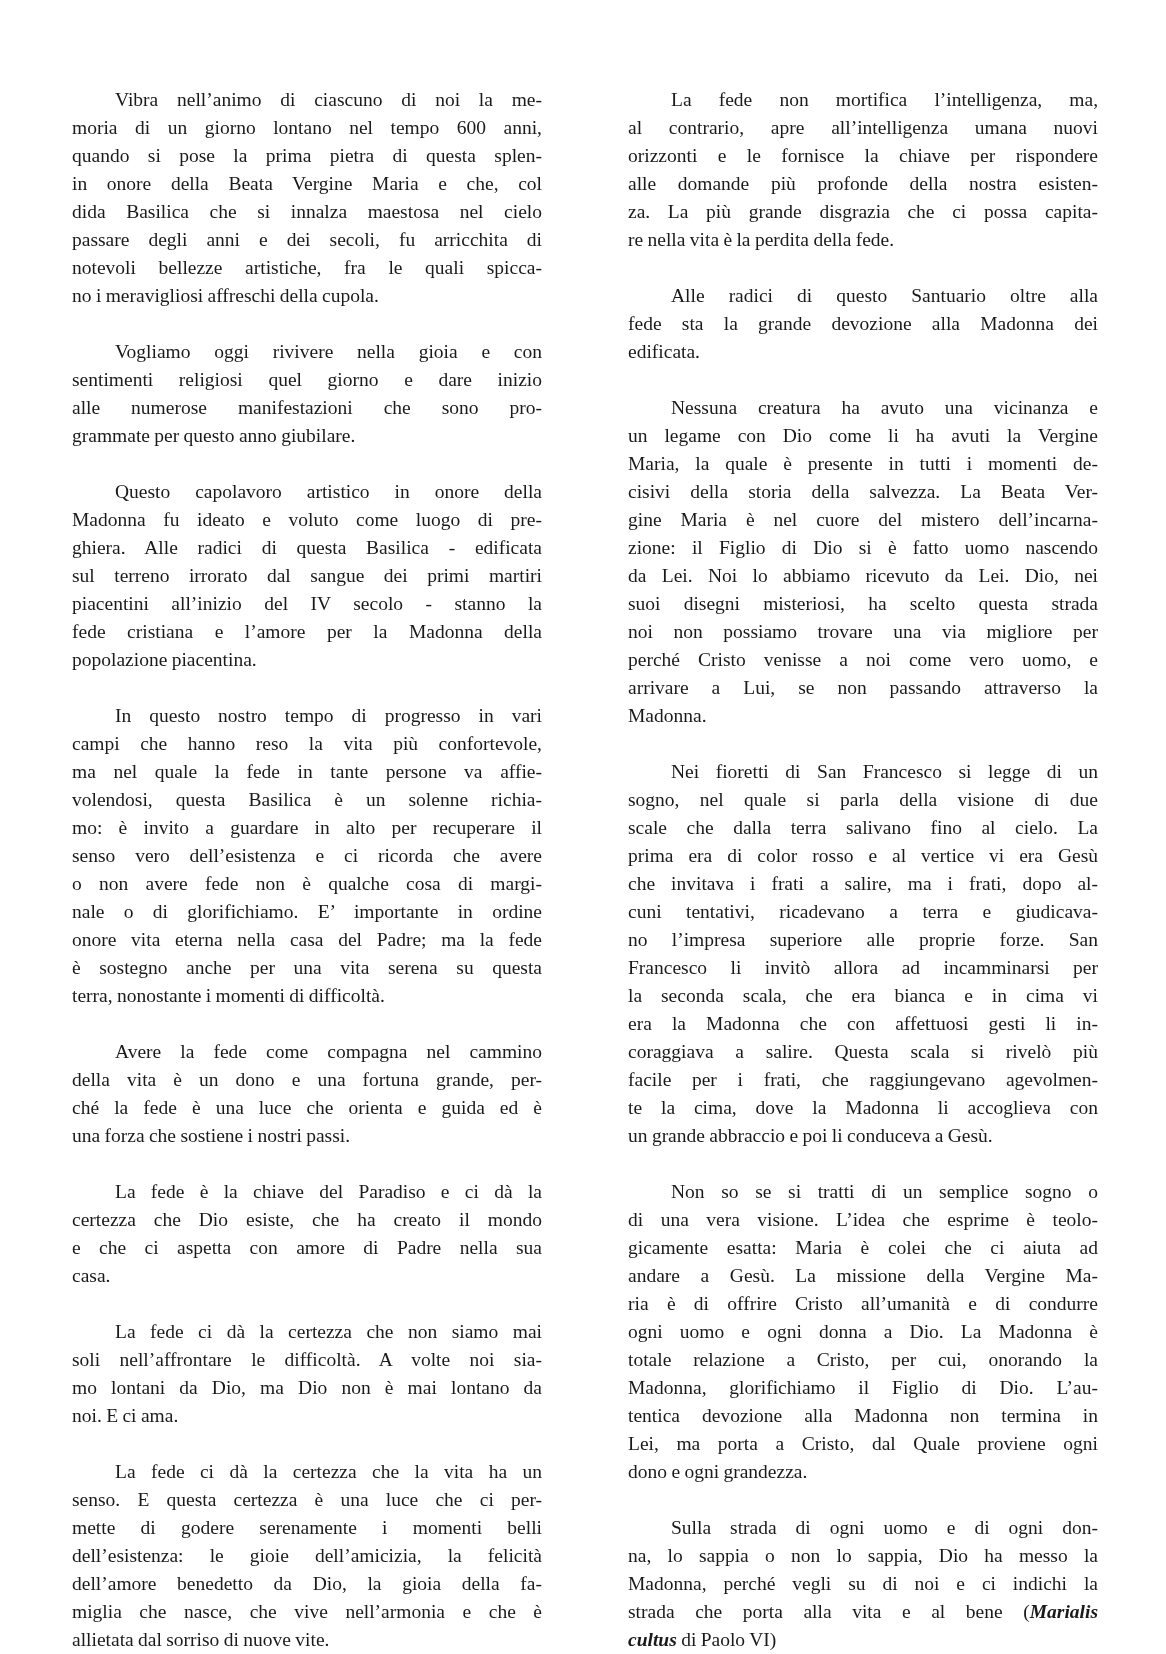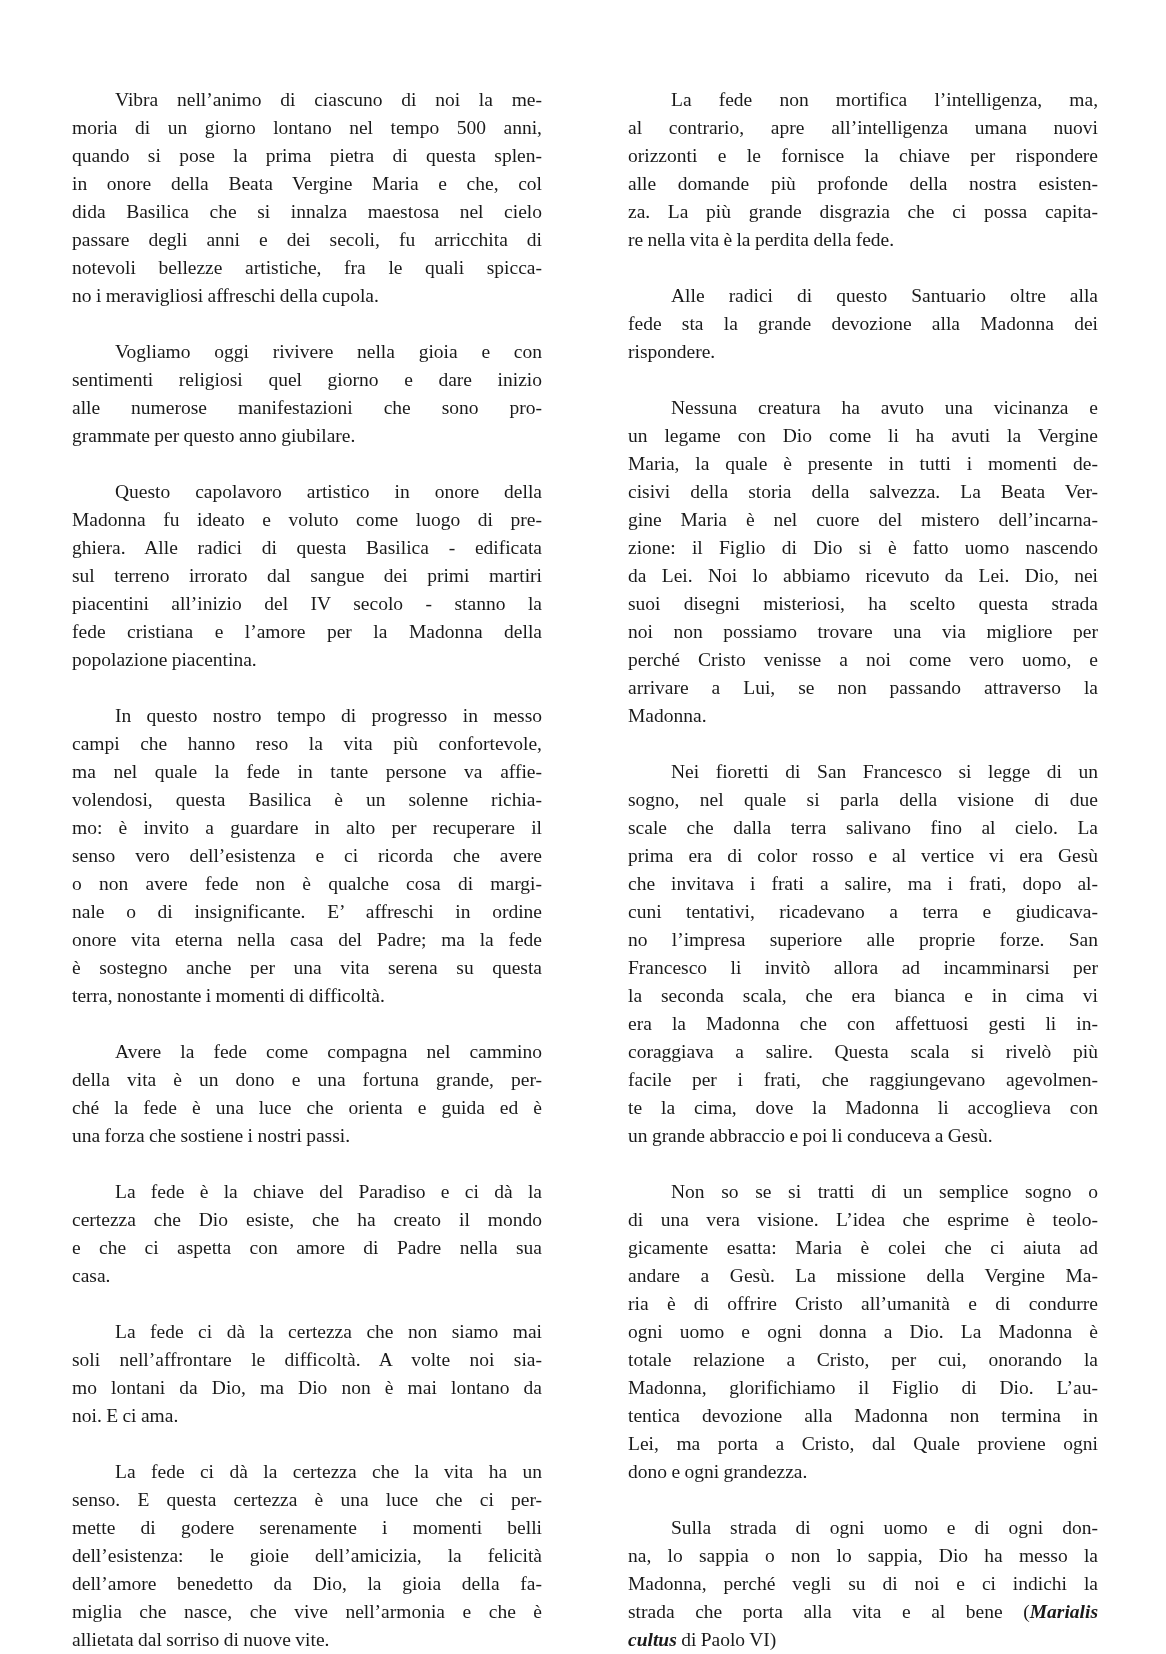--- a/index.html
+++ b/index.html
@@ -54,21 +54,21 @@
   }
 </style>
 </head>
 <body>
 
 <div class="page">
   <div class="columns">
     <div class="column">
         <div class="para">
           <div class="line first">Vibra nell’animo di ciascuno di noi la me-</div>
-          <div class="line">moria di un giorno lontano nel tempo 500 anni,</div>
+          <div class="line">moria di un giorno lontano nel tempo 600 anni,</div>
           <div class="line">quando si pose la prima pietra di questa splen-</div>
           <div class="line">in onore della Beata Vergine Maria e che, col</div>
           <div class="line">dida Basilica che si innalza maestosa nel cielo</div>
           <div class="line">passare degli anni e dei secoli, fu arricchita di</div>
           <div class="line">notevoli bellezze artistiche, fra le quali spicca-</div>
           <div class="line end">no i meravigliosi affreschi della cupola.</div>
         </div>
         <div class="para">
           <div class="line first">Vogliamo oggi rivivere nella gioia e con</div>
           <div class="line">sentimenti religiosi quel giorno e dare inizio</div>
@@ -78,28 +78,28 @@
         <div class="para">
           <div class="line first">Questo capolavoro artistico in onore della</div>
           <div class="line">Madonna fu ideato e voluto come luogo di pre-</div>
           <div class="line">ghiera. Alle radici di questa Basilica - edificata</div>
           <div class="line">sul terreno irrorato dal sangue dei primi martiri</div>
           <div class="line">piacentini all’inizio del IV secolo - stanno la</div>
           <div class="line">fede cristiana e l’amore per la Madonna della</div>
           <div class="line end">popolazione piacentina.</div>
         </div>
         <div class="para">
-          <div class="line first">In questo nostro tempo di progresso in messo</div>
+          <div class="line first">In questo nostro tempo di progresso in vari</div>
           <div class="line">campi che hanno reso la vita più confortevole,</div>
           <div class="line">ma nel quale la fede in tante persone va affie-</div>
           <div class="line">volendosi, questa Basilica è un solenne richia-</div>
           <div class="line">mo: è invito a guardare in alto per recuperare il</div>
           <div class="line">senso vero dell’esistenza e ci ricorda che avere</div>
           <div class="line">o non avere fede non è qualche cosa di margi-</div>
-          <div class="line">nale o di insignificante. E’ affreschi in ordine</div>
+          <div class="line">nale o di glorifichiamo. E’ importante in ordine</div>
           <div class="line">onore vita eterna nella casa del Padre; ma la fede</div>
           <div class="line">è sostegno anche per una vita serena su questa</div>
           <div class="line end">terra, nonostante i momenti di difficoltà.</div>
         </div>
         <div class="para">
           <div class="line first">Avere la fede come compagna nel cammino</div>
           <div class="line">della vita è un dono e una fortuna grande, per-</div>
           <div class="line">ché la fede è una luce che orienta e guida ed è</div>
           <div class="line end">una forza che sostiene i nostri passi.</div>
         </div>
@@ -130,21 +130,21 @@
           <div class="line first">La fede non mortifica l’intelligenza, ma,</div>
           <div class="line">al contrario, apre all’intelligenza umana nuovi</div>
           <div class="line">orizzonti e le fornisce la chiave per rispondere</div>
           <div class="line">alle domande più profonde della nostra esisten-</div>
           <div class="line">za. La più grande disgrazia che ci possa capita-</div>
           <div class="line end">re nella vita è la perdita della fede.</div>
         </div>
         <div class="para">
           <div class="line first">Alle radici di questo Santuario oltre alla</div>
           <div class="line">fede sta la grande devozione alla Madonna dei</div>
-          <div class="line end">rispondere.</div>
+          <div class="line end">edificata.</div>
         </div>
         <div class="para">
           <div class="line first">Nessuna creatura ha avuto una vicinanza e</div>
           <div class="line">un legame con Dio come li ha avuti la Vergine</div>
           <div class="line">Maria, la quale è presente in tutti i momenti de-</div>
           <div class="line">cisivi della storia della salvezza. La Beata Ver-</div>
           <div class="line">gine Maria è nel cuore del mistero dell’incarna-</div>
           <div class="line">zione: il Figlio di Dio si è fatto uomo nascendo</div>
           <div class="line">da Lei. Noi lo abbiamo ricevuto da Lei. Dio, nei</div>
           <div class="line">suoi disegni misteriosi, ha scelto questa strada</div>

